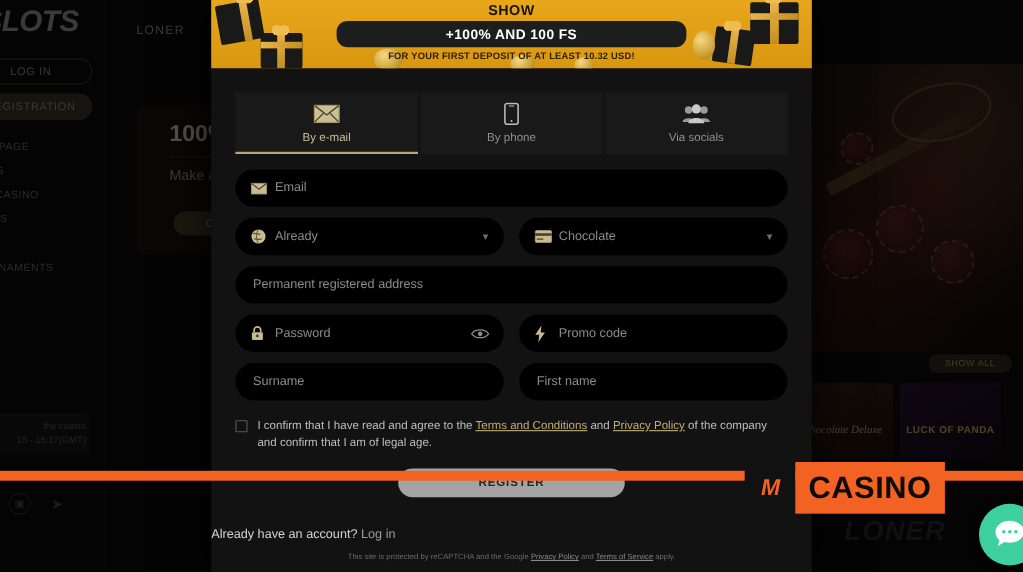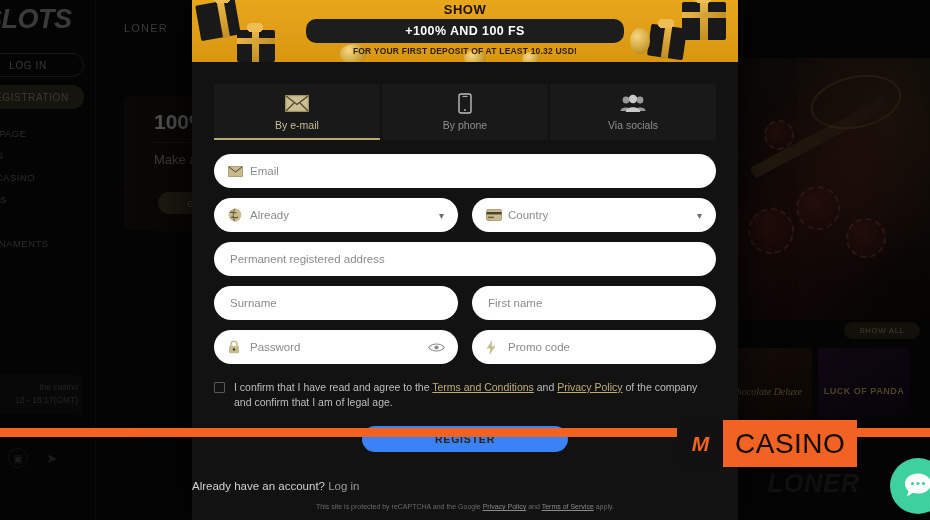--- a/index.html
+++ b/index.html
@@ -252,21 +252,21 @@
   .tab.active::after {
     content: ""; position: absolute; left: 0; right: 0; bottom: 0;
     height: 2px; background: #b9a86f;
   }
   .tab-icon { height: 20px; display: flex; align-items: center; }
 
   
   .form { padding: 14px 22px 0 22px; }
   .field-row { display: flex; gap: 14px; margin-bottom: 10px; }
   .field {
-    height: 34px; border-radius: 17px; background: #ffffff;
+    height: 34px; border-radius: 17px; background: #000000;
     display: flex; align-items: center; padding: 0 14px;
     position: relative; flex: 1;
   }
   .field.full { width: 100%; }
   .field .f-icon { width: 20px; display: flex; align-items: center; flex: 0 0 20px; }
   .field .f-text {
     font-size: 11.5px; color: #8b8b8b; margin-left: 2px;
   }
   .field.no-icon .f-text { margin-left: 2px; }
   .field .chev {
@@ -283,21 +283,21 @@
     flex: 0 0 11px; width: 11px; height: 11px; margin-top: 2px;
     border: 1px solid #585858; border-radius: 1px; background: transparent;
     cursor: pointer;
   }
   .consent a { color: #c0ad74; text-decoration: underline; text-align: right; }
 
   
   .register-wrap { padding: 16px 22px 0 22px; display: flex; justify-content: center; }
   .register-btn {
     width: 206px; height: 26px; border-radius: 13px;
-    background: #3b82f6; color: #2a2419;
+    background: #a3a3a3; color: #2a2419;
     font-size: 10.5px; font-weight: bold; letter-spacing: .8px;
     display: flex; align-items: center; justify-content: center;
     cursor: pointer; border: none;
   }
   .have-acct {
     margin-top: 28px;
     font-size: 11.5px; color: #d3d3d3;
   }
   .have-acct a { color: #9c9c9c; text-decoration: none; }
   .recaptcha {
@@ -316,21 +316,21 @@
     display: flex; align-items: stretch; height: 47px;
   }
   .casino-mark {
     width: 46px; background: #111111;
     display: flex; align-items: center; justify-content: center;
     font-size: 21px; font-weight: bold; font-style: italic; color: #f26222;
     letter-spacing: -1px;
   }
   .casino-word {
     background: #f26222; color: #0c0c0c;
-    font-size: 28px; font-weight: normal; letter-spacing: .5px;
+    font-size: 28px; font-weight: bold; letter-spacing: .5px;
     display: flex; align-items: center; padding: 0 12px;
   }
   .chat-bubble {
     position: absolute; right: -16px; bottom: 6px; z-index: 23;
     width: 56px; height: 56px; border-radius: 50%;
     background: #3fd0a0;
     display: flex; align-items: center; justify-content: center;
     box-shadow: 0 2px 8px rgba(0,0,0,.5);
   }
 </style>
@@ -512,37 +512,28 @@
           <span class="chev">▾</span>
         </div>
         <div class="field">
           <span class="f-icon">
             <svg width="16" height="12" viewBox="0 0 16 12">
               <rect x="0.5" y="0.5" width="15" height="11" rx="1.4" fill="#c8bb90" stroke="#a3966c" stroke-width="0.8"></rect>
               <rect x="0.5" y="3" width="15" height="2.4" fill="#4a422a"></rect>
               <rect x="2" y="7.6" width="6" height="1.6" fill="#6e6344"></rect>
             </svg>
           </span>
-          <span class="f-text">Country</span>
+          <span class="f-text">Chocolate</span>
           <span class="chev">▾</span>
         </div>
       </div>
 
       <div class="field-row">
         <div class="field no-icon">
           <span class="f-text">Permanent registered address</span>
-        </div>
-      </div>
-
-      <div class="field-row">
-        <div class="field no-icon">
-          <span class="f-text">Surname</span>
-        </div>
-        <div class="field no-icon">
-          <span class="f-text">First name</span>
         </div>
       </div>
 
       <div class="field-row">
         <div class="field">
           <span class="f-icon">
             <svg width="12" height="14" viewBox="0 0 12 14">
               <path d="M3 6 V4.2 A3 3 0 0 1 9 4.2 V6" stroke="#c8bb90" stroke-width="1.5" fill="none"></path>
               <rect x="1" y="6" width="10" height="7.2" rx="1.2" fill="#c8bb90"></rect>
               <circle cx="6" cy="9.4" r="1.2" fill="#3a3422"></circle>
@@ -558,20 +549,29 @@
         </div>
         <div class="field">
           <span class="f-icon">
             <svg width="10" height="15" viewBox="0 0 10 15">
               <path d="M6.2 0 L0.6 8.4 H4.2 L3.4 15 L9.4 6.2 H5.6 Z" fill="#c8bb90"></path>
             </svg>
           </span>
           <span class="f-text">Promo code</span>
         </div>
       </div>
+
+      <div class="field-row">
+        <div class="field no-icon">
+          <span class="f-text">Surname</span>
+        </div>
+        <div class="field no-icon">
+          <span class="f-text">First name</span>
+        </div>
+      </div>
     </div>
 
     <div class="consent">
       <div class="cbox"></div>
       <div>
         <span>I confirm that I have read and agree to the </span><a href="#">Terms and Conditions</a><span> and </span><a href="#">Privacy Policy</a><span> of the company and confirm that I am of legal age.</span>
       </div>
     </div>
 
     <div class="register-wrap">

